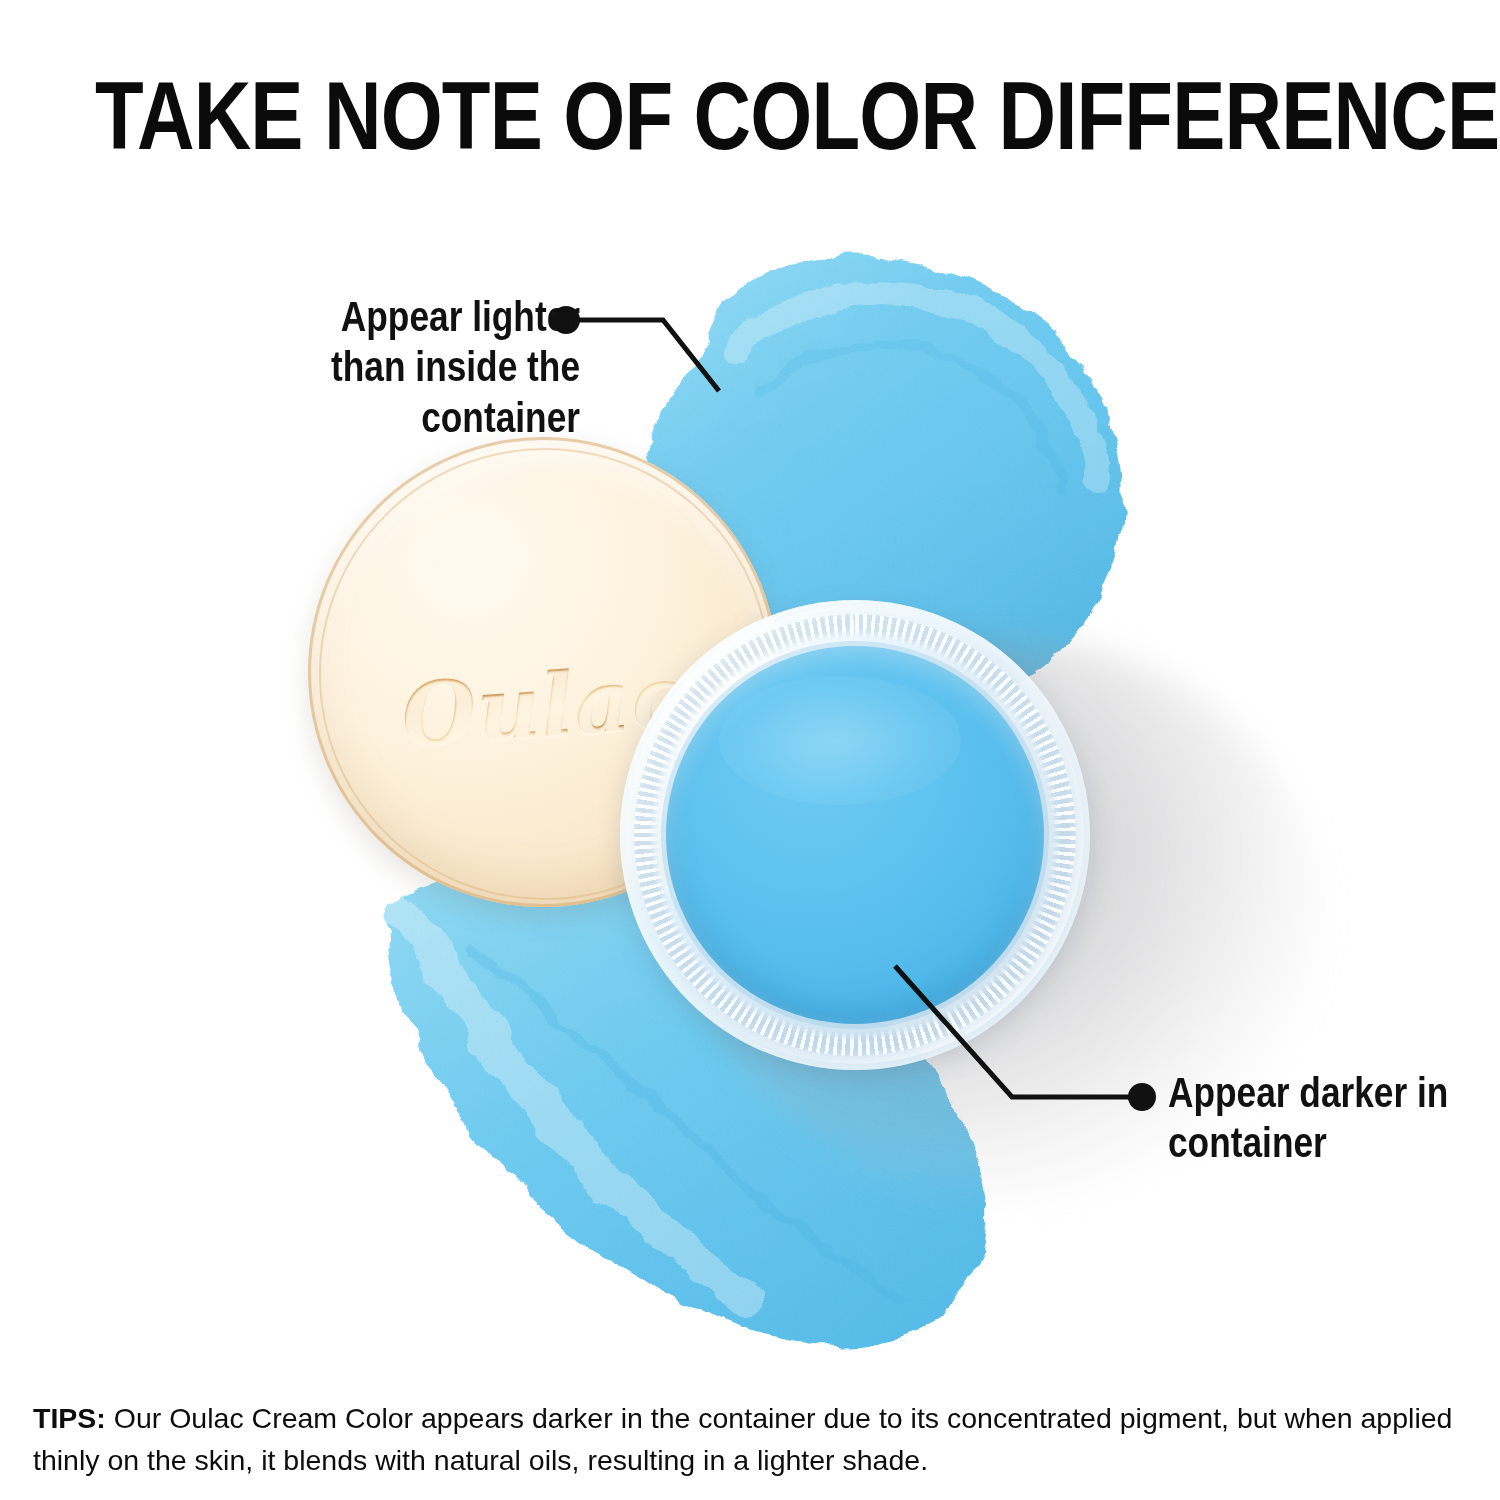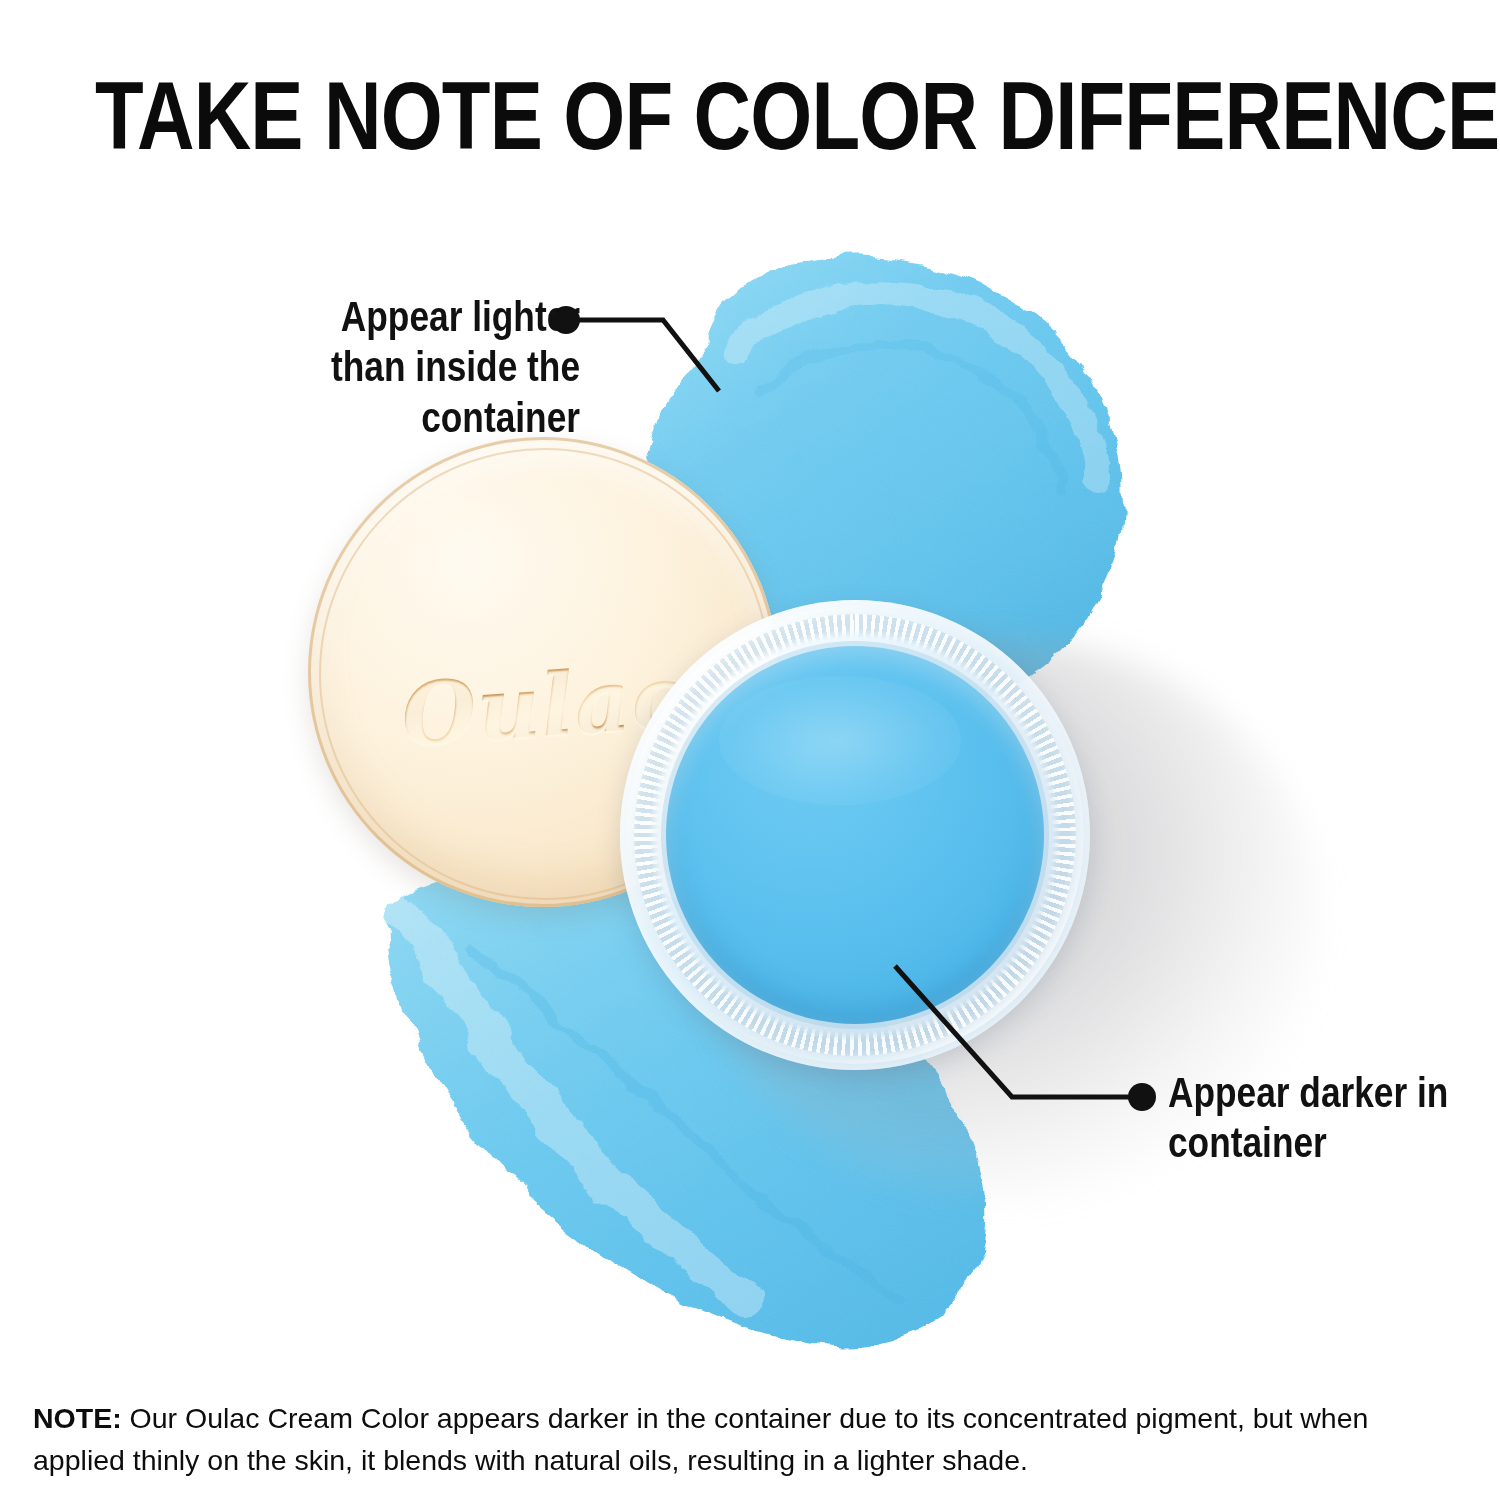--- a/index.html
+++ b/index.html
@@ -352,16 +352,16 @@
     <div>Appear lighter</div>
     <div>than inside the container</div>
   </div>
 
   <div class="callout" id="callout-right">
     <div>Appear darker in</div>
     <div>container</div>
   </div>
 
   <div id="tips">
-    <span class="tips-label">NOTE:</span><span> Our Oulac Cream Color appears darker in the container due to its concentrated pigment, but when applied thinly on the skin, it blends with natural oils, resulting in a lighter shade.</span>
+    <span class="tips-label">TIPS:</span><span> Our Oulac Cream Color appears darker in the container due to its concentrated pigment, but when applied thinly on the skin, it blends with natural oils, resulting in a lighter shade.</span>
   </div>
 
 </div>
 
 </body></html>

